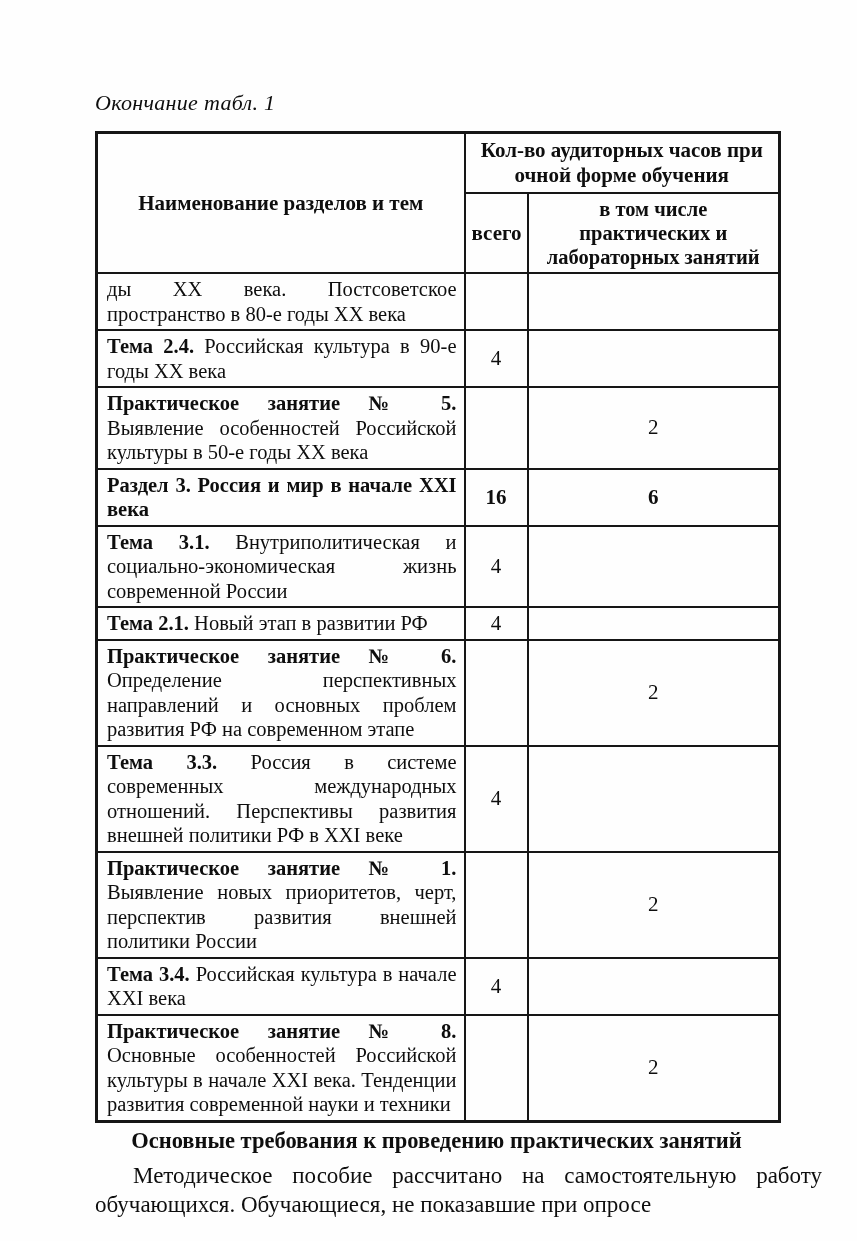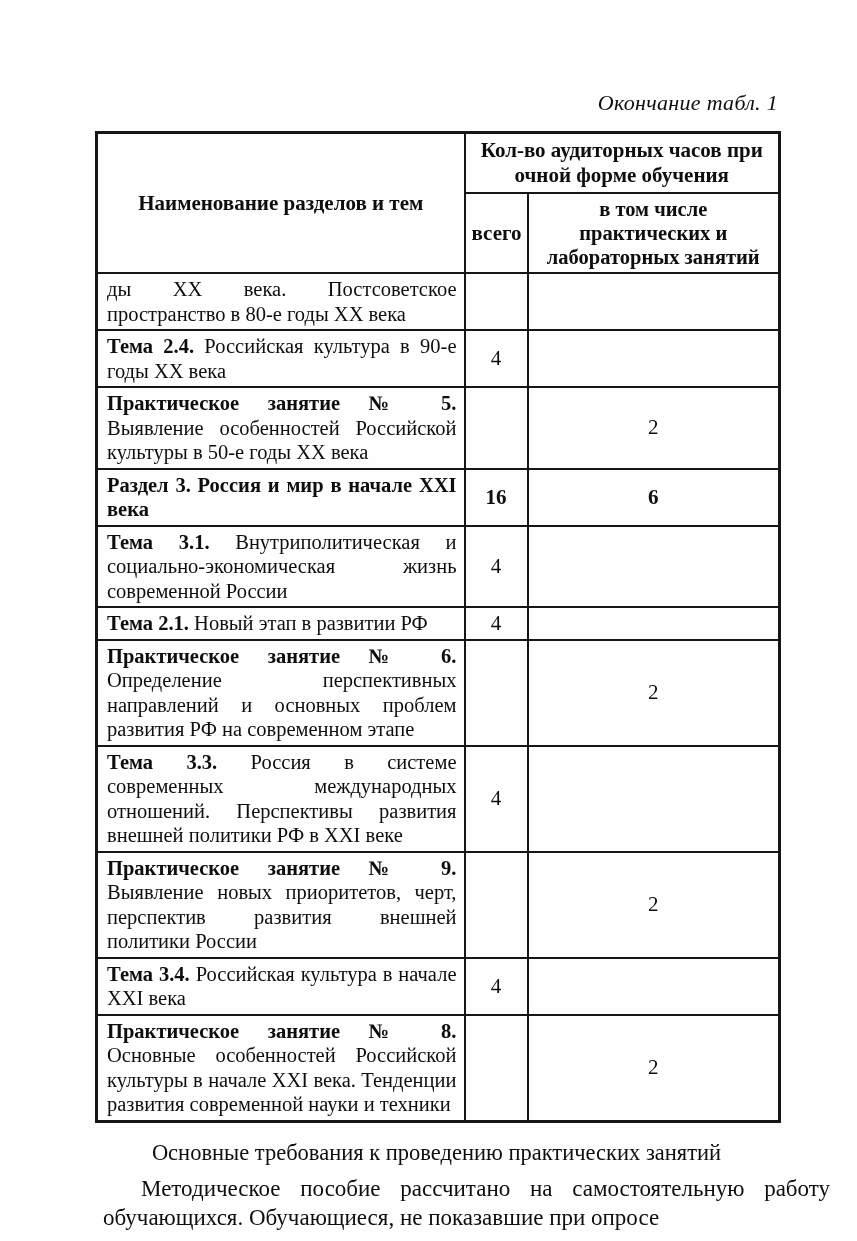--- a/index.html
+++ b/index.html
@@ -14,21 +14,20 @@
     overflow: hidden;
   }
   .content {
     position: absolute;
     left: 95px;
     top: 0;
     width: 683px;
   }
   .caption {
     margin-top: 90px;
-    text-align: right;
     font-style: italic;
     font-size: 22px;
     line-height: 26px;
     letter-spacing: 0.3px;
   }
   table.grid {
     border-collapse: collapse;
     table-layout: fixed;
     width: 683px;
     height: 882px;
@@ -59,29 +58,29 @@
     padding: 3px 7px 3px 9px;
   }
   td.cell-name .lead { font-weight: bold; }
   td.cell-num {
     font-size: 21px;
     text-align: center;
     padding: 2px 4px;
   }
   tr.bold-row td { font-weight: bold; }
   .section-heading {
-    margin: 16px 0 7px 0;
+    margin: 4px 0 7px 0;
     font-size: 22.5px;
     line-height: 27px;
-    font-weight: normal;
+    font-weight: bold;
     text-align: center;
     white-space: nowrap;
   }
   .body-paragraph {
-    margin: 8px;
+    margin: 0;
     width: 727px;
     font-size: 23px;
     line-height: 29.5px;
     text-align: justify;
     text-indent: 38px;
   }
 </style>
 </head>
 <body>
 
@@ -149,21 +148,21 @@
     <td class="cell-num">2</td>
   </tr>
 
   <tr>
     <td class="cell-name"><span class="lead">Тема 3.3.</span><span class="rest"> Россия в системе современных международных отношений. Перспективы развития внешней политики РФ в XXI веке</span></td>
     <td class="cell-num">4</td>
     <td class="cell-num"></td>
   </tr>
 
   <tr>
-    <td class="cell-name"><span class="lead">Практическое занятие № 9.</span><span class="rest"> Выявление новых приоритетов, черт, перспектив развития внешней политики России</span></td>
+    <td class="cell-name"><span class="lead">Практическое занятие № 1.</span><span class="rest"> Выявление новых приоритетов, черт, перспектив развития внешней политики России</span></td>
     <td class="cell-num"></td>
     <td class="cell-num">2</td>
   </tr>
 
   <tr>
     <td class="cell-name"><span class="lead">Тема 3.4.</span><span class="rest"> Российская культура в начале XXI века</span></td>
     <td class="cell-num">4</td>
     <td class="cell-num"></td>
   </tr>
 

